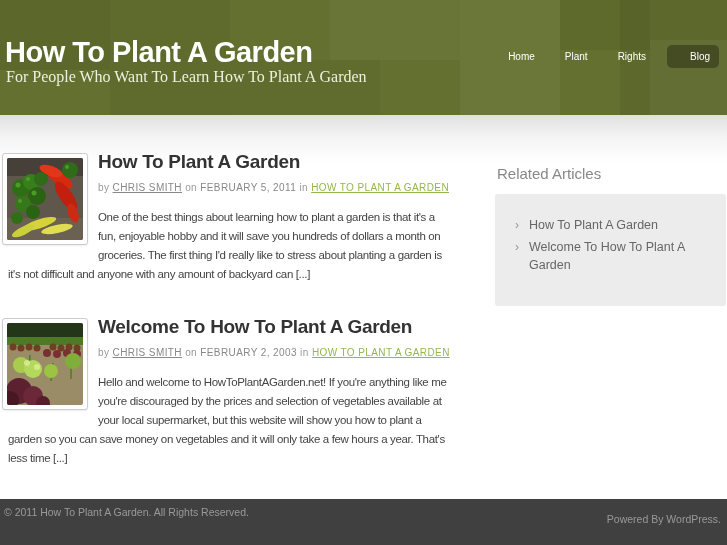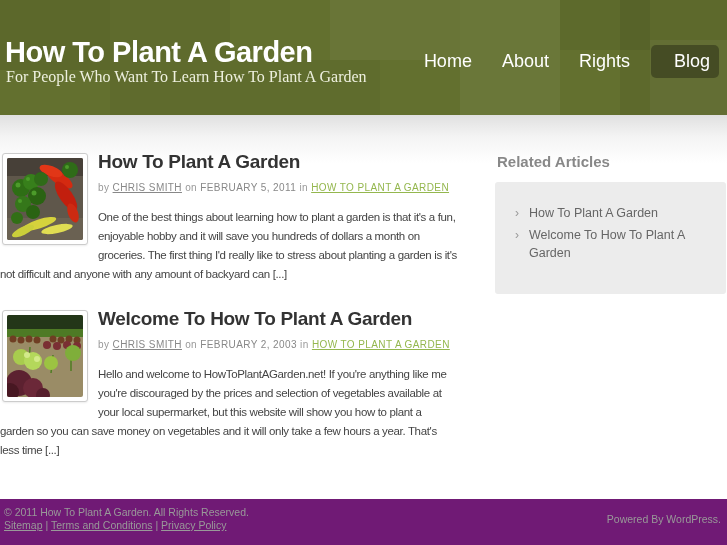--- a/index.html
+++ b/index.html
@@ -31,21 +31,21 @@
   .site-tagline{
     position:absolute;left:6px;top:68px;margin:0;
     font-family:"Liberation Serif","DejaVu Serif",serif;
     font-size:16px;color:#eef0df;white-space:nowrap;
   }
   .main-nav{
     position:absolute;right:8px;top:45px;display:flex;align-items:center;gap:12px;
     list-style:none;margin:0;padding:0;
   }
   .main-nav li a{
-    display:block;color:#ffffff;text-decoration:none;font-size:18px;
+    display:block;color:#ffffff;text-decoration:none;font-size:10px;
     padding:6px 9px;border-radius:5px;cursor:pointer;text-align:center;
   }
   .main-nav li.active a{background:rgba(0,0,0,0.30);padding-left:23px;}
   
   .main-wrap{
     width:727px;height:384px;
     background:linear-gradient(#e0e0e0 0px,#f4f4f4 22px,#ffffff 48px);
     box-sizing:border-box;
     padding-top:36px;
     display:flex;
@@ -66,45 +66,45 @@
     margin:0 0 9px 0;font-size:19px;font-weight:bold;color:#333333;
     letter-spacing:-0.3px;
   }
   .byline{
     font-size:10px;color:#999999;letter-spacing:0.4px;margin:0 0 15px 0;
   }
   .byline .meta{color:#888888;}
   .byline a.author{color:#888888;text-decoration:underline;cursor:pointer;}
   .byline a.category{color:#94b74e;text-decoration:underline;cursor:pointer;}
   .excerpt{
-    margin:0;font-size:11.5px;line-height:19px;color:#444444;
+    margin:8px;font-size:11.5px;line-height:19px;color:#444444;
     letter-spacing:-0.35px;
   }
   
   .sidebar-heading{
-    margin:2px 0 12px 2px;font-size:15px;font-weight:bold;color:#888888;
+    margin:14px 0 12px 2px;font-size:15px;font-weight:normal;color:#888888;
     text-shadow:0 1px 0 #ffffff;
   }
   .related-box{
     background:#ececec;border-radius:3px;
     padding:22px 14px 28px 20px;margin-right:1px;
   }
   .related-list{list-style:none;margin:0;padding:0;}
   .related-list li{
     position:relative;padding-left:14px;margin-bottom:4px;
     font-size:12.5px;line-height:18px;
   }
   .related-list .bullet{
     position:absolute;left:0;top:0;color:#999999;font-size:12px;
   }
   .related-list a{color:#666666;text-decoration:none;cursor:pointer;}
   
   .site-footer{
     position:absolute;left:0;bottom:0;width:727px;height:46px;
-    background:#701a75;box-sizing:border-box;
+    background:#404040;box-sizing:border-box;
     padding:7px 6px 0 4px;
     display:flex;justify-content:space-between;align-items:flex-start;
     font-size:10.5px;color:#999999;
   }
   .footer-left div{line-height:13px;}
   .footer-links a{color:#999999;text-decoration:underline;cursor:pointer;}
   .footer-right{white-space:nowrap;line-height:13px;margin-top:7px;}
 </style>
 </head>
 <body>
@@ -119,21 +119,21 @@
   <div class="patch p7"></div>
   <div class="patch p8"></div>
   <div class="header-inner">
     <h1 class="site-title">How To Plant A Garden</h1>
     <p class="site-tagline">For People Who Want To Learn How To Plant A Garden</p>
     <ul class="main-nav">
       <li>
           <a>Home</a>
         </li>
       <li>
-          <a>About</a>
+          <a>Plant</a>
         </li>
       <li>
           <a>Rights</a>
         </li>
       <li class="active">
           <a>Blog</a>
         </li>
     </ul>
   </div>
 </header>
@@ -263,22 +263,15 @@
         </li>
       </ul>
     </div>
   </aside>
 
 </div>
 
 <footer class="site-footer">
   <div class="footer-left">
     <div>© 2011 How To Plant A Garden. All Rights Reserved.</div>
-    <div class="footer-links">
-      <a>Sitemap</a>
-      <span>|</span>
-      <a>Terms and Conditions</a>
-      <span>|</span>
-      <a>Privacy Policy</a>
-    </div>
   </div>
   <div class="footer-right">Powered By WordPress.</div>
 </footer>
 
 </body></html>

